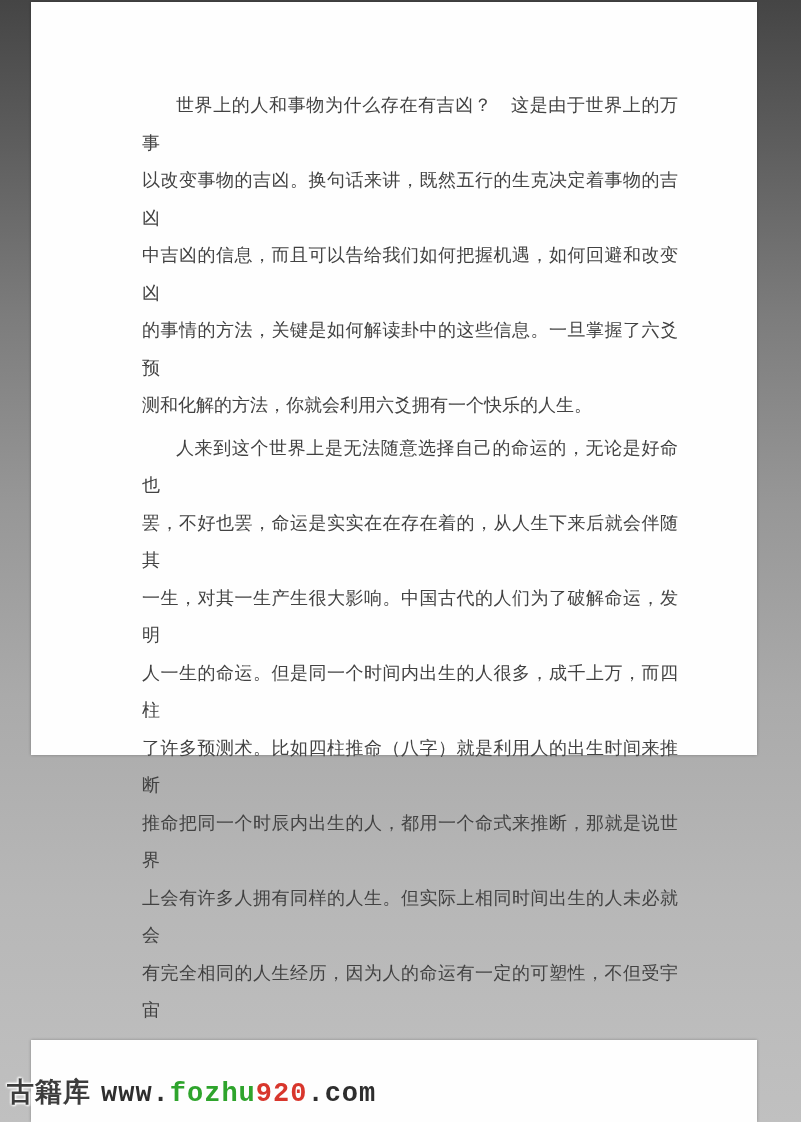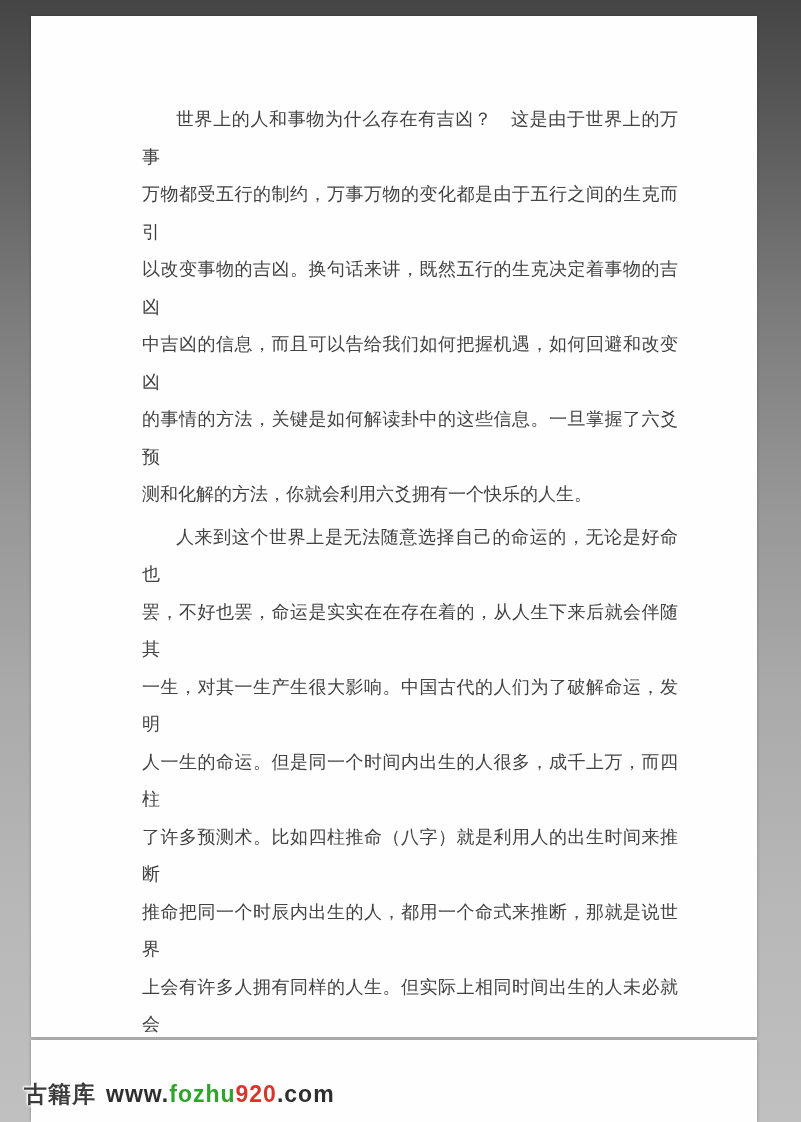--- a/index.html
+++ b/index.html
@@ -13,21 +13,21 @@
       #979797 45%, #aaaaaa 62%, #b7b7b7 80%, #c0c0c0 100%);
     font-family: "Liberation Sans", sans-serif;
   }
   .page {
     position: absolute;
     left: 31px;
     width: 726px;
     background: #fefefe;
     box-shadow: 0 0 3px rgba(0,0,0,0.28);
   }
-  .page.first  { top: 16px; height: 1021px; }
+  .page.first  { top: 2px; height: 753px; }
   .page.second { top: 1040px; height: 82px; }
 
   .page-text {
     position: absolute;
     left: 111px;
     top: 85px;
     width: 536px;
     font-family: "Liberation Serif", "DejaVu Serif", serif;
     font-size: 18px;
     line-height: 37.5px;
@@ -39,25 +39,25 @@
   .line {
     text-align: justify;
     text-align-last: justify;
     white-space: normal;
   }
   .line.first { text-indent: 34px; }
   .line.lastleft { text-align-last: left; font-family: Liberation Serif, serif; }
 
   .watermark {
     position: absolute;
-    left: 24px;
+    left: 7px;
     top: 1080px;
-    font-family: Liberation Sans, sans-serif;
+    font-family: Liberation Mono, monospace;
     font-weight: bold;
-    font-size: 23px;
+    font-size: 27px;
     line-height: 28px;
     letter-spacing: 1px;
     white-space: nowrap;
   }
   .wm-lib {
     color: #3c3c3c;
     text-shadow: 0 0 3px #ffffff, 0 0 3px #ffffff,
                  1px 1px 2px #ffffff, -1px -1px 2px #ffffff;
     margin-right: 10px;
   }
@@ -68,21 +68,20 @@
 </style>
 </head>
 <body>
 
 <div class="stage">
 
   <div class="page first">
     <div class="page-text" id="page-text">
         <div class="para">
           <div class="line first">世界上的人和事物为什么存在有吉凶？　这是由于世界上的万事</div>
-          <div class="line">万物都受五行的制约，万事万物的变化都是由于五行之间的生克而引</div>
           <div class="line">以改变事物的吉凶。换句话来讲，既然五行的生克决定着事物的吉凶</div>
           <div class="line">中吉凶的信息，而且可以告给我们如何把握机遇，如何回避和改变凶</div>
           <div class="line">的事情的方法，关键是如何解读卦中的这些信息。一旦掌握了六爻预</div>
           <div class="line lastleft">测和化解的方法，你就会利用六爻拥有一个快乐的人生。</div>
         </div>
         <div class="para">
           <div class="line first">人来到这个世界上是无法随意选择自己的命运的，无论是好命也</div>
           <div class="line">罢，不好也罢，命运是实实在在存在着的，从人生下来后就会伴随其</div>
           <div class="line">一生，对其一生产生很大影响。中国古代的人们为了破解命运，发明</div>
           <div class="line">人一生的命运。但是同一个时间内出生的人很多，成千上万，而四柱</div>

